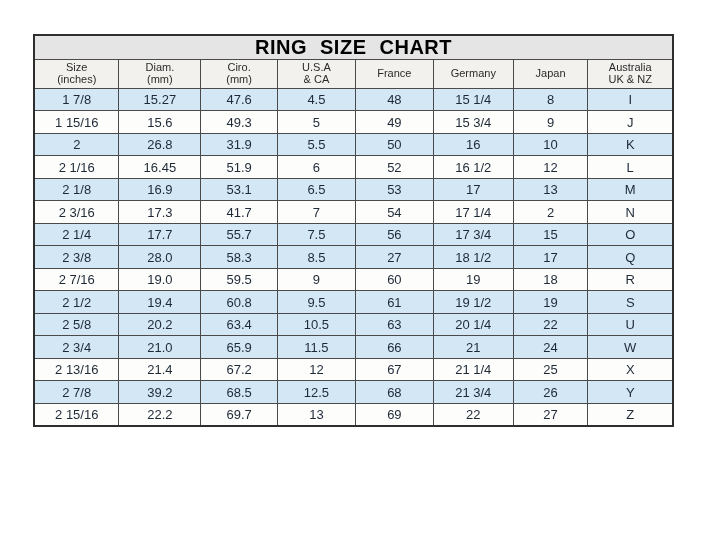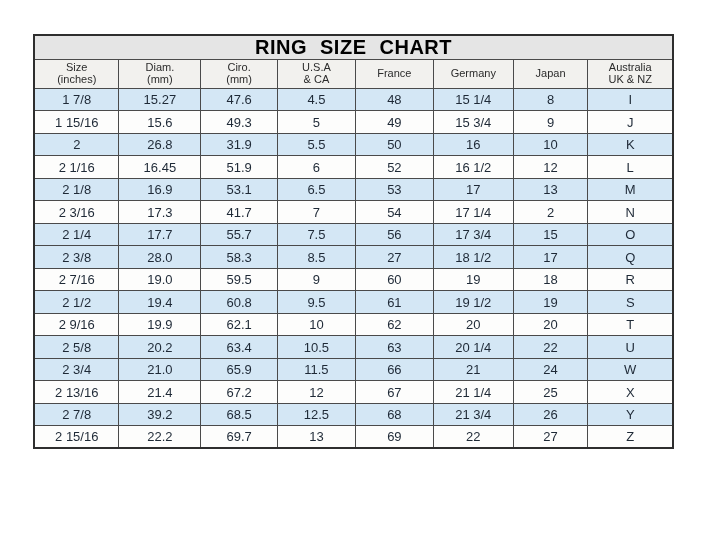--- a/index.html
+++ b/index.html
@@ -204,30 +204,20 @@
         <tr class="alt">
           <td>2 1/2</td>
           <td>19.4</td>
           <td>60.8</td>
           <td>9.5</td>
           <td>61</td>
           <td>19 1/2</td>
           <td>19</td>
           <td>S</td>
         </tr>
-        <tr>
-          <td>2 9/16</td>
-          <td>19.9</td>
-          <td>62.1</td>
-          <td>10</td>
-          <td>62</td>
-          <td>20</td>
-          <td>20</td>
-          <td>T</td>
-        </tr>
         <tr class="alt">
           <td>2 5/8</td>
           <td>20.2</td>
           <td>63.4</td>
           <td>10.5</td>
           <td>63</td>
           <td>20 1/4</td>
           <td>22</td>
           <td>U</td>
         </tr>

